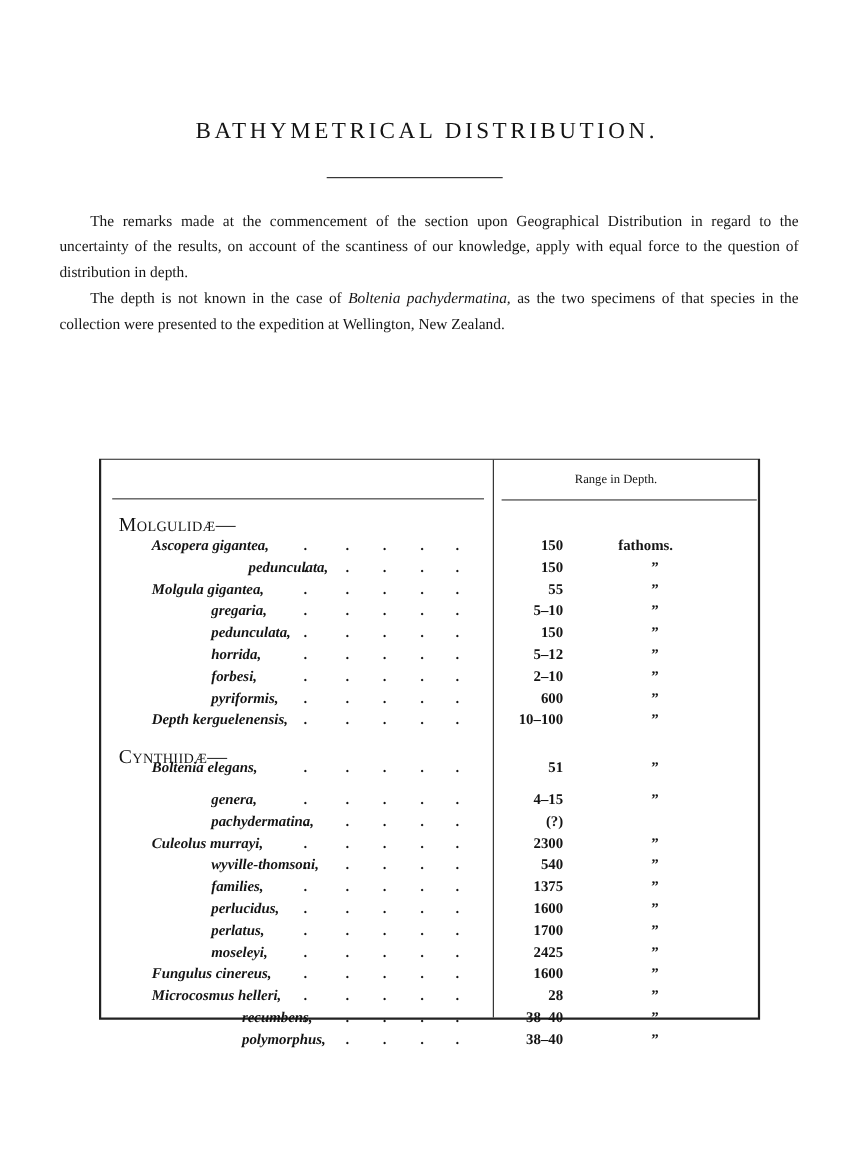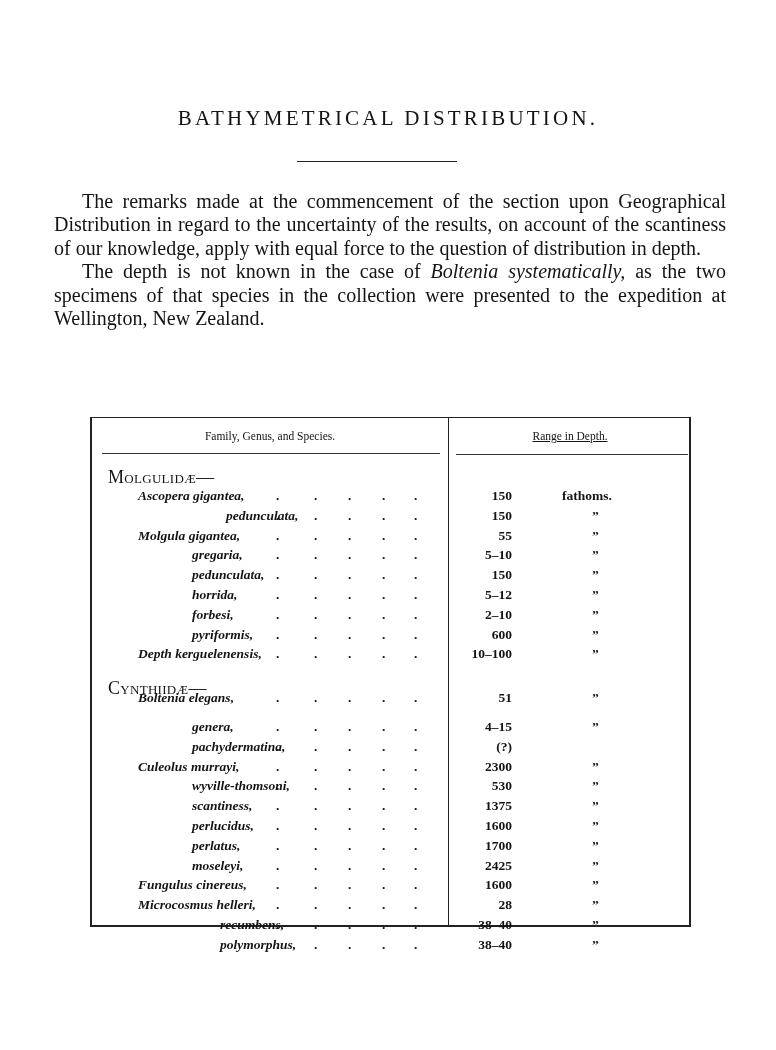--- a/index.html
+++ b/index.html
@@ -11,62 +11,61 @@
     position: absolute; left: 0; width: 776px; top: 106px; text-align: center;
     font-family: "Liberation Serif", serif; font-size: 21px; letter-spacing: 3.2px;
     font-weight: normal;
   }
   .title-rule {
     position: absolute; left: 297px; top: 161px; width: 160px; height: 0;
     border-top: 1.5px solid #222;
   }
   .body-text {
     position: absolute; left: 54px; width: 672px; top: 190px;
-    font-family: "Liberation Serif", serif; font-size: 20px; line-height: 23.4px;
+    font-family: "Liberation Serif", serif; font-size: 14px; line-height: 23.4px;
     text-align: justify;
   }
   .body-text p { margin: 0; text-indent: 28px; }
   .body-text em { font-style: italic; }
 
   .table {
     position: absolute; left: 90px; top: 417px; width: 601px; height: 510px;
     border-left: 2px solid #222; border-right: 2px solid #222;
     border-top: 1.5px solid #222; border-bottom: 2px solid #222; box-sizing: border-box;
   }
   .vdiv { position: absolute; left: 356px; top: 0; bottom: 0; border-left: 1.5px solid #222; }
   .hdr-rule-l { position: absolute; left: 10px; width: 338px; top: 35px; border-top: 1.2px solid #333; }
   .hdr-rule-r { position: absolute; left: 364px; width: 232px; top: 36px; border-top: 1.2px solid #333; }
   .hdr-l, .hdr-r {
     position: absolute; top: 12px; font-family: "Liberation Serif", serif; font-size: 11.5px;
   }
   .hdr-l { left: 0; width: 356px; text-align: center; }
-  .hdr-r { left: 358px; width: 240px; text-align: center; text-decoration: underline; }
+  .hdr-r { left: 348px; width: 240px; text-align: center; }
 
   .row { position: absolute; left: 0; width: 600px; height: 18px; font-family: "Liberation Serif", serif; font-size: 13.5px; }
   .family { position: absolute; left: 16px; font-variant: small-caps; font-size: 18px; letter-spacing: 0.3px; }
   .name { position: absolute; font-style: italic; font-weight: bold; white-space: nowrap; }
   .dot { position: absolute; font-weight: bold; }
   .depth { position: absolute; right: 180px; font-weight: bold; text-align: right; }
   .unit { position: absolute; left: 500px; font-weight: bold; }
   .unit.first { left: 470px; }
 </style>
 </head>
 <body>
 
 <div class="title">BATHYMETRICAL DISTRIBUTION.</div>
 <div class="title-rule"></div>
 
 <div class="body-text">
   <p>The remarks made at the commencement of the section upon Geographical Distribution in regard to the uncertainty of the results, on account of the scantiness of our knowledge, apply with equal force to the question of distribution in depth.</p>
-  <p><span>The depth is not known in the case of </span><em>Boltenia systematically,</em><span> as the two specimens of that species in the collection were presented to the expedition at Wellington, New Zealand.</span></p>
+  <p><span>The depth is not known in the case of </span><em>Boltenia pachydermatina,</em><span> as the two specimens of that species in the collection were presented to the expedition at Wellington, New Zealand.</span></p>
 </div>
 
 <div class="table" id="depth-table">
   <div class="vdiv"></div>
-  <div class="hdr-l">Family, Genus, and Species.</div>
   <div class="hdr-r">Range in Depth.</div>
   <div class="hdr-rule-l"></div>
   <div class="hdr-rule-r"></div>
   <div id="rows">
       <div class="row" style="top: 49px;">
         <span class="family">Molgulidæ—</span>
       </div>
       <div class="row" style="top: 70px;">
         <span class="name" style="left: 46px;">Ascopera gigantea,</span>
         <span class="dot" style="left: 184px;">.</span>
@@ -200,25 +199,25 @@
         <span class="depth">2300</span>
         <span class="unit">”</span>
       </div>
       <div class="row" style="top: 360.4px;">
         <span class="name" style="left: 100px;">wyville-thomsoni,</span>
         <span class="dot" style="left: 184px;">.</span>
         <span class="dot" style="left: 222px;">.</span>
         <span class="dot" style="left: 256px;">.</span>
         <span class="dot" style="left: 290px;">.</span>
         <span class="dot" style="left: 322px;">.</span>
-        <span class="depth">530</span>
+        <span class="depth">540</span>
         <span class="unit">”</span>
       </div>
       <div class="row" style="top: 380.2px;">
-        <span class="name" style="left: 100px;">scantiness,</span>
+        <span class="name" style="left: 100px;">families,</span>
         <span class="dot" style="left: 184px;">.</span>
         <span class="dot" style="left: 222px;">.</span>
         <span class="dot" style="left: 256px;">.</span>
         <span class="dot" style="left: 290px;">.</span>
         <span class="dot" style="left: 322px;">.</span>
         <span class="depth">1375</span>
         <span class="unit">”</span>
       </div>
       <div class="row" style="top: 400px;">
         <span class="name" style="left: 100px;">perlucidus,</span>

